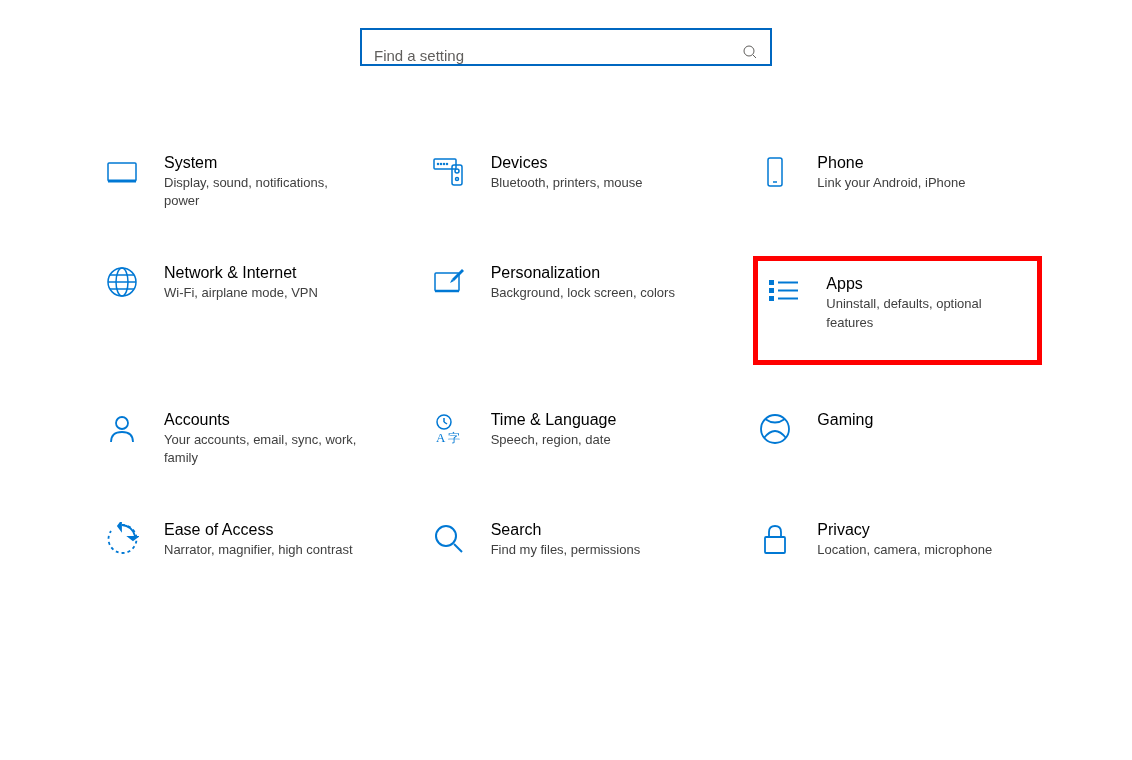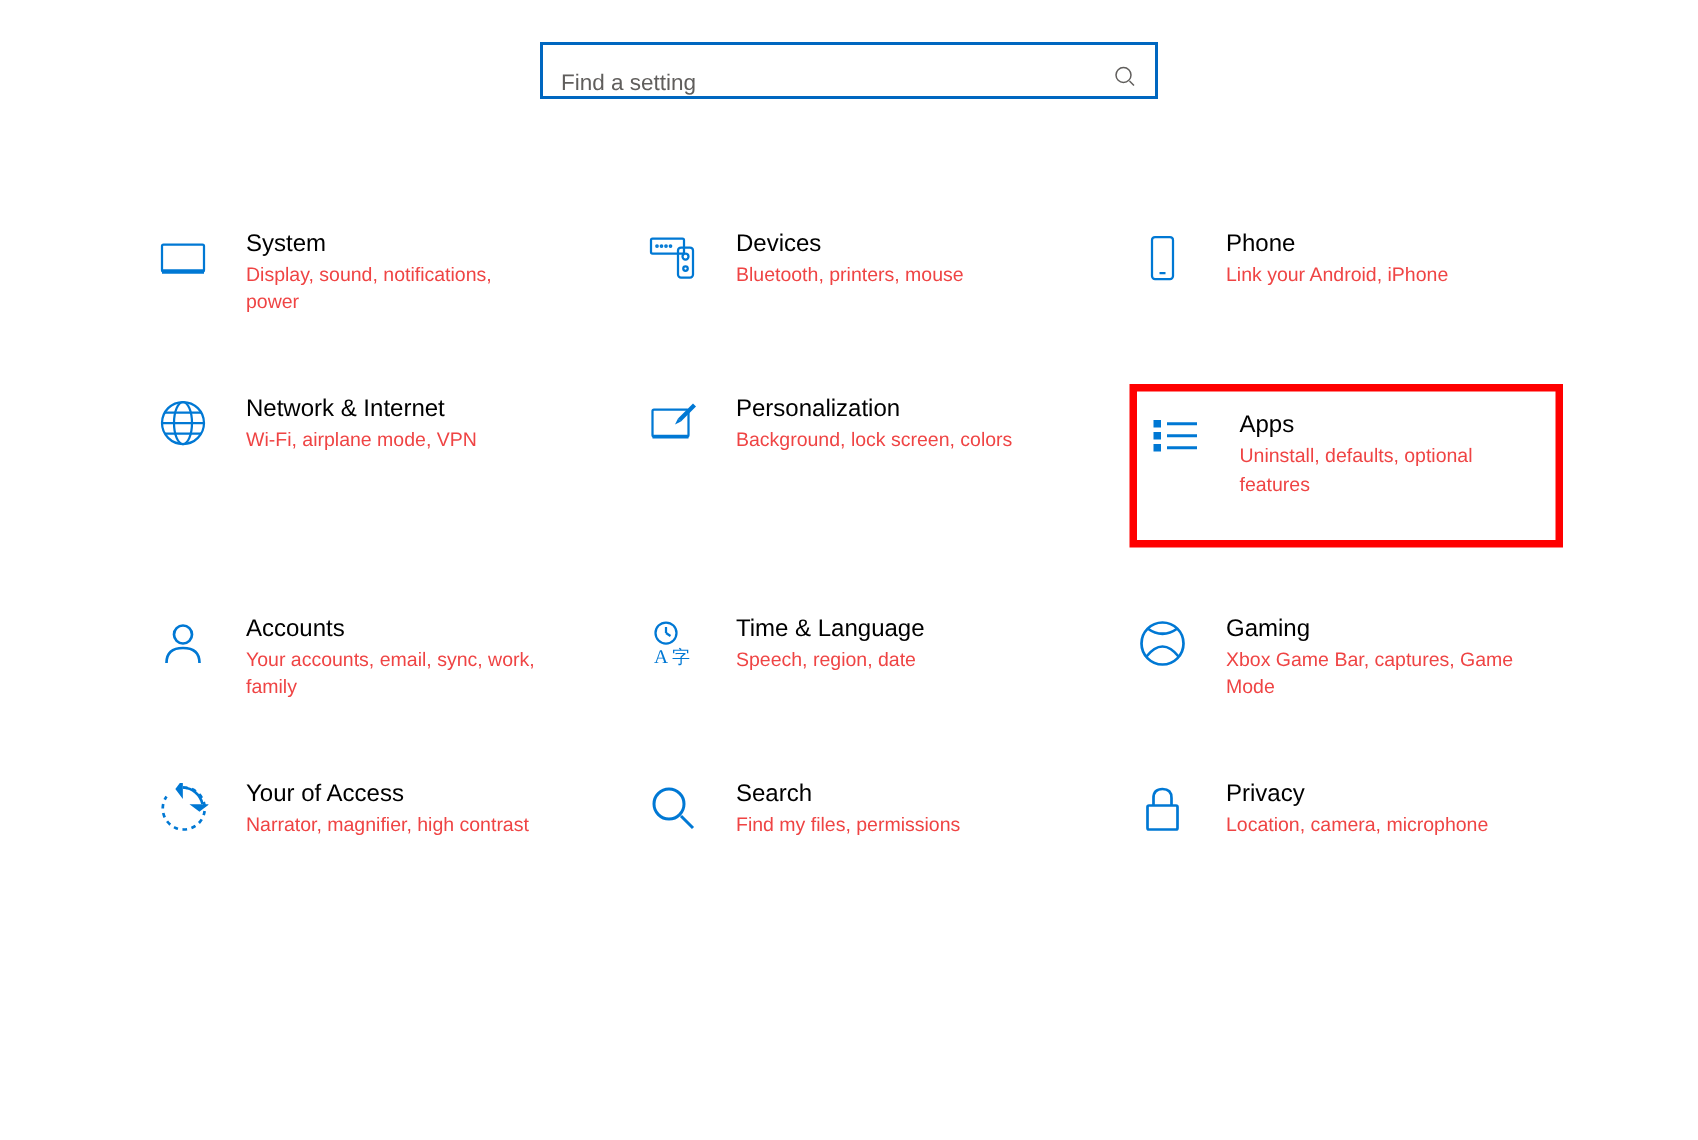--- a/index.html
+++ b/index.html
@@ -77,21 +77,21 @@
       flex: 1;
     }
     .tile-title {
       font-size: 16px;
       color: #000000;
       font-weight: 400;
       margin-bottom: 2px;
     }
     .tile-desc {
       font-size: 13px;
-      color: #ef4444;
+      color: #404040;
       line-height: 1.4;
       max-width: 200px;
     }
   </style>
 </head>
 <body>
 
 <div class="search-container">
   <div class="search-box">
     <input class="search-input" type="text" placeholder="Find a setting" style="">
@@ -231,35 +231,34 @@
   <div class="tile">
     <div class="tile-icon">
       <svg width="34" height="34" viewBox="0 0 34 34" fill="none" stroke="currentColor" stroke-width="1.8">
         <circle cx="17" cy="17" r="14"></circle>
         <path d="M 7 7 Q 17 14 27 7"></path>
         <path d="M 6 26 Q 17 12 28 26"></path>
       </svg>
     </div>
     <div class="tile-text">
       <div class="tile-title">Gaming</div>
-      <div class="tile-desc">Xbox Game Bar, captures, Game Mode</div>
     </div>
   </div>
 
   <div class="tile">
     <div class="tile-icon">
       <svg width="34" height="34" viewBox="0 0 34 34" fill="none" stroke="currentColor" stroke-width="1.8">
         <path d="M 17 3 A 14 14 0 1 1 6 9" stroke-dasharray="3,3"></path>
         <path d="M 17 3 A 14 14 0 0 1 30 14"></path>
         <polygon points="13,4 16,0 16,8" fill="currentColor"></polygon>
         <polygon points="28,18 32,15 24,15" fill="currentColor"></polygon>
       </svg>
     </div>
     <div class="tile-text">
-      <div class="tile-title">Your of Access</div>
+      <div class="tile-title">Ease of Access</div>
       <div class="tile-desc">Narrator, magnifier, high contrast</div>
     </div>
   </div>
 
   <div class="tile">
     <div class="tile-icon">
       <svg width="34" height="34" viewBox="0 0 34 34" fill="none" stroke="currentColor" stroke-width="2">
         <circle cx="14" cy="14" r="10"></circle>
         <line x1="22" y1="22" x2="30" y2="30"></line>
       </svg>

